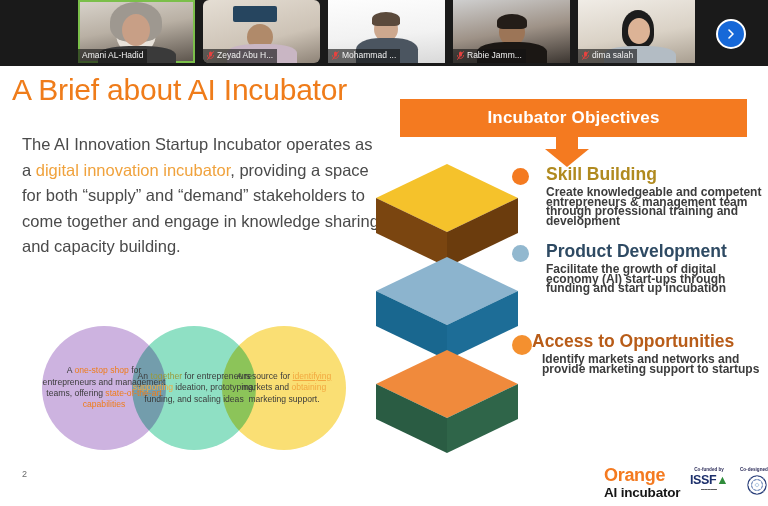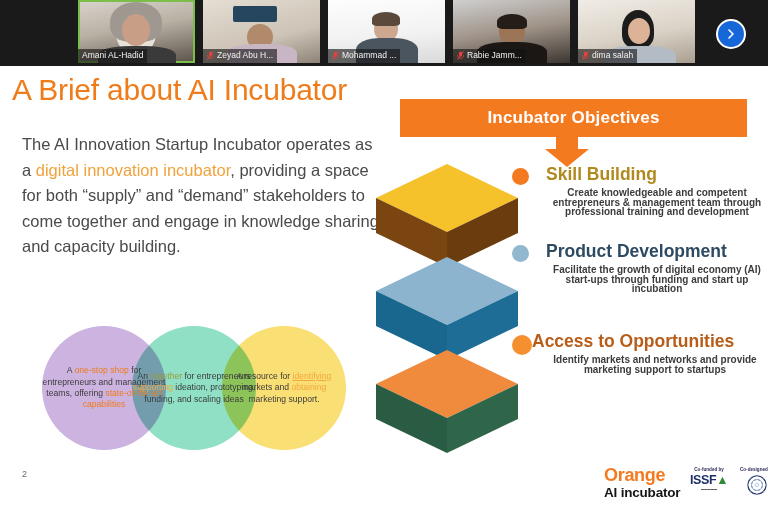--- a/index.html
+++ b/index.html
@@ -34,21 +34,21 @@
   .mute-ico{display:inline-block;width:7px;height:9px;flex:0 0 7px;}
   .next-btn{
     position:absolute;right:22px;top:19px;width:26px;height:26px;border-radius:50%;
     background:#1668d8;border:2px solid #ffffff;
     display:flex;align-items:center;justify-content:center;
   }
   .next-btn svg{display:block;}
 
   
   .bg1{background:linear-gradient(170deg,#d9d4cc 0%,#b9b0a4 45%,#5a524a 100%);}
-  .bg2{background:linear-gradient(165deg,#e5ded4 0%,#cdc3b6 60%,#8e8377 100%);}
+  .bg2{background:linear-gradient(165deg,#e5ded4 0%,#cdc3b6 60%,#8e8377 100%);border-radius:6px;}
   .bg3{background:linear-gradient(175deg,#fdfdfd 0%,#f2f2f2 55%,#d9d9d9 100%);}
   .bg4{background:linear-gradient(170deg,#cfcfcf 0%,#9e9287 50%,#3c3631 100%);}
   .bg5{background:linear-gradient(170deg,#f0ece6 0%,#dad2c6 55%,#a99f91 100%);}
   .head{position:absolute;border-radius:50% 50% 45% 45%;}
   .body-sh{position:absolute;border-radius:40% 40% 0 0;}
 
   
   .slide{position:absolute;left:0;top:66px;width:768px;height:440px;background:#fff;}
 
   .slide-title{
@@ -93,21 +93,21 @@
 
   
   .stack{position:absolute;left:372px;top:96px;width:160px;height:300px;}
   .cube{position:absolute;left:0;width:140px;height:110px;}
   .cube svg{display:block;}
 
   
   .obj{position:absolute;left:512px;width:256px;}
   .obj-dot{position:absolute;left:0;top:4px;width:17px;height:17px;border-radius:50%;}
   .obj-title{margin:0 0 0 34px;font-size:17.5px;font-weight:bold;line-height:21px;}
-  .obj-desc{margin:3px 0 0 34px;font-size:10px;line-height:9.7px;color:#3c3c3c;font-weight:bold;text-align:center;}
+  .obj-desc{margin:3px 0 0 34px;font-size:12px;line-height:9.7px;color:#3c3c3c;font-weight:bold;}
   .o1{top:98px;}
   .o2{top:175px;}
   .o3{top:265px;}
   .o3 .obj-title{margin-left:20px;}
   .o3 .obj-desc{margin-left:30px;}
   .o3 .obj-dot{width:20px;height:20px;}
 
   
   .footer-logos{position:absolute;left:604px;top:400px;width:160px;height:40px;}
   .brand{position:absolute;left:0;top:0;}

